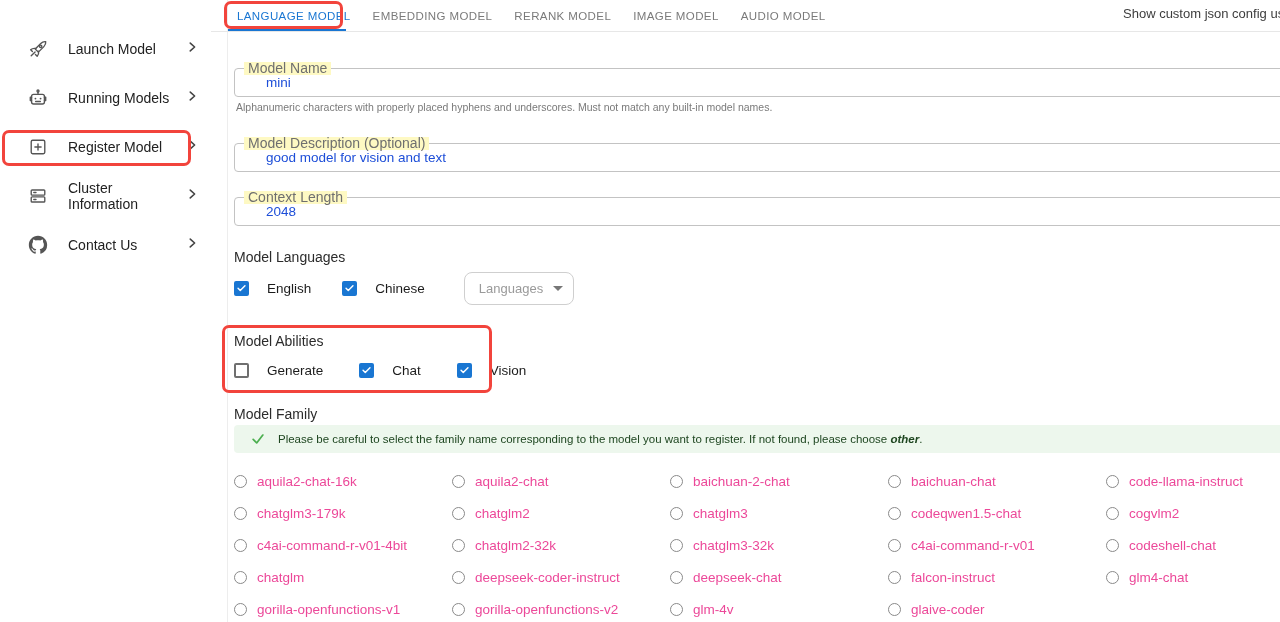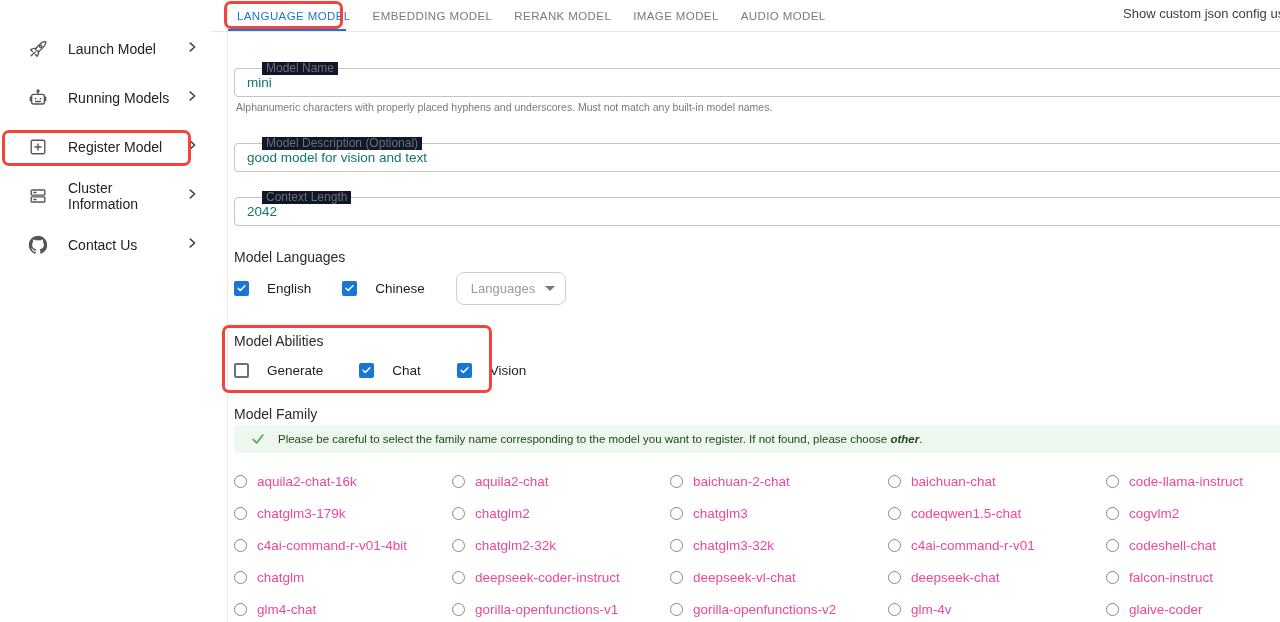--- a/index.html
+++ b/index.html
@@ -28,38 +28,38 @@
   
   .main{position:absolute;left:211px;top:0;width:1120px;}
   .tabbar{position:relative;height:32px;border-bottom:1px solid var(--divider);display:flex;align-items:center;padding-left:15px;}
   .tab{padding:0 11px;font-size:11.5px;font-weight:400;letter-spacing:.4px;color:#7a7a7a;cursor:pointer;white-space:nowrap;}
   .tab.active{color:var(--primary);}
   .tab-indicator{position:absolute;left:17px;bottom:0;width:118px;height:2px;background:var(--primary);}
   .topbar-action{position:absolute;left:912px;top:6px;font-size:13px;color:#3d3d3d;white-space:nowrap;cursor:pointer;}
   .content{padding-left:23px;}
   
   .field{position:relative;width:1100px;height:29px;border:1px solid #c3c3c3;border-radius:4px;display:flex;align-items:center;padding:0 12px;background:#fff;}
-  .field-label{position:absolute;top:-7px;left:27px;background:#0f172a;padding:0 4px;font-size:12px;line-height:13px;color:#6f6f6f;white-space:nowrap;}
-  .field-value{font-size:13.5px;color:#0f766e;white-space:nowrap;}
+  .field-label{position:absolute;top:-7px;left:9px;background:#fef9c3;padding:0 4px;font-size:14px;line-height:13px;color:#6f6f6f;white-space:nowrap;}
+  .field-value{font-size:13.5px;color:#1d4ed8;white-space:nowrap;margin-left:19px;}
   .f-name{margin-top:36px;}
   .helper{margin:4px 0 0 2px;font-size:10.5px;line-height:13px;color:#7a7a7a;}
   .f-desc{margin-top:29px;}
   .f-ctx{margin-top:25px;}
   .section-heading{margin-top:23px;font-size:14px;line-height:16px;color:#2b2b2b;}
   .row{display:flex;align-items:center;height:30px;}
   .row-langs{margin-top:8px;gap:31px;}
   .row-abilities{margin-top:6px;gap:36px;}
   .heading-abilities{margin-top:30px;}
   .heading-family{margin-top:21px;}
   .check-item{display:flex;align-items:flex-start;gap:18px;cursor:pointer;}
   .cb{width:15px;height:15px;border:2px solid #6f6f6f;border-radius:2px;flex:none;display:flex;align-items:center;justify-content:center;background:#fff;}
   .cb.on{background:var(--primary);border-color:var(--primary);}
   .cb svg{width:12px;height:12px;}
   .check-label{font-size:13.5px;color:#1c1c1c;}
-  .select{height:33px;min-width:97px;border:1px solid #cfcfcf;border-radius:8px;display:flex;align-items:center;padding:0 10px 0 14px;gap:10px;cursor:pointer;background:#fff;}
+  .select{height:33px;min-width:97px;border:1px solid #cfcfcf;border-radius:8px;display:flex;align-items:center;padding:0 10px 0 14px;gap:10px;cursor:pointer;background:#fff;margin-left:8px;}
   .select-label{font-size:13px;color:#9a9a9a;}
   .caret{width:0;height:0;border-left:5px solid transparent;border-right:5px solid transparent;border-top:5px solid #777;}
   .alert{margin-top:3px;width:1100px;height:28px;background:var(--alert-bg);border-radius:4px;display:flex;align-items:center;padding:0 17px;gap:13px;}
   .alert svg{width:14px;height:14px;stroke:var(--alert-icon);fill:none;stroke-width:2;stroke-linecap:round;stroke-linejoin:round;flex:none;}
   .alert-text{font-size:11.5px;color:var(--alert-text);}
   .alert-text em{font-weight:bold;font-style:italic;}
   .radio-grid{margin-top:12px;display:grid;grid-template-columns:repeat(5,218px);}
   .radio-item{height:32px;display:flex;align-items:center;gap:10px;cursor:pointer;}
   .rb{width:13px;height:13px;border:1.6px solid #8a8a8a;border-radius:50%;flex:none;background:#fff;}
   .radio-label{font-size:13.5px;color:#ec4899;white-space:nowrap;}
@@ -164,21 +164,21 @@
     </div>
     <div class="helper">Alphanumeric characters with properly placed hyphens and underscores. Must not match any built-in model names.</div>
 
     <div class="field f-desc">
       <span class="field-label">Model Description (Optional)</span>
       <span class="field-value">good model for vision and text</span>
     </div>
 
     <div class="field f-ctx">
       <span class="field-label">Context Length</span>
-      <span class="field-value">2042</span>
+      <span class="field-value">2048</span>
     </div>
 
     <div class="section-heading">Model Languages</div>
     <div class="row row-langs">
       <div style="display:contents"><label class="check-item">
             <span class="cb on">
               <svg viewBox="0 0 24 24">
                 <path d="M4.5 12.5l4.8 4.8L19.5 7" fill="none" stroke="#fff" stroke-width="3.2" stroke-linecap="round" stroke-linejoin="round"></path>
               </svg>
             </span>
@@ -293,24 +293,20 @@
         <label class="radio-item">
           <span class="rb"></span>
           <span class="radio-label">chatglm</span>
         </label>
         <label class="radio-item">
           <span class="rb"></span>
           <span class="radio-label">deepseek-coder-instruct</span>
         </label>
         <label class="radio-item">
           <span class="rb"></span>
-          <span class="radio-label">deepseek-vl-chat</span>
-        </label>
-        <label class="radio-item">
-          <span class="rb"></span>
           <span class="radio-label">deepseek-chat</span>
         </label>
         <label class="radio-item">
           <span class="rb"></span>
           <span class="radio-label">falcon-instruct</span>
         </label>
         <label class="radio-item">
           <span class="rb"></span>
           <span class="radio-label">glm4-chat</span>
         </label>

